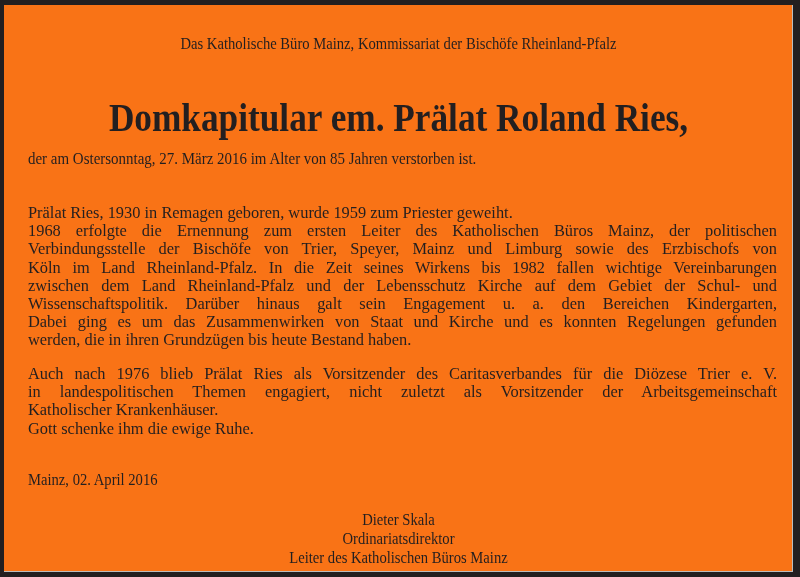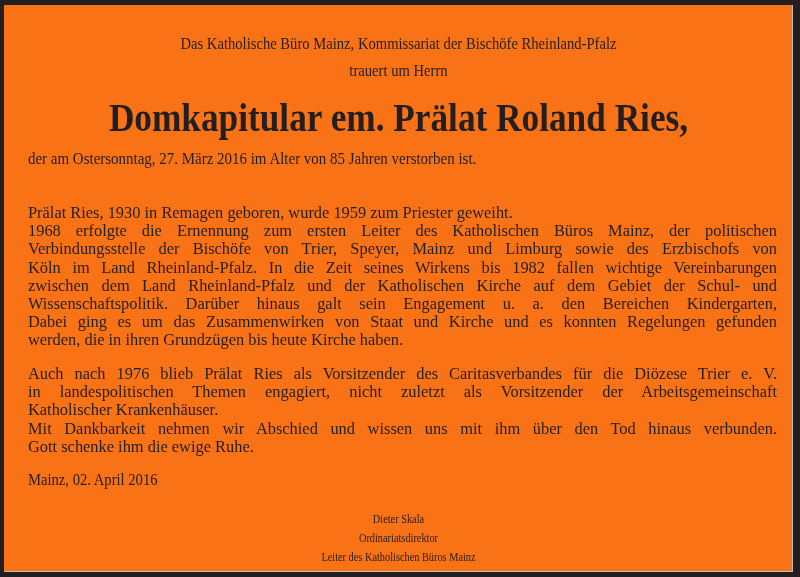--- a/index.html
+++ b/index.html
@@ -90,59 +90,55 @@
       white-space: nowrap;
       transform: scaleX(0.86);
       transform-origin: left top;
     }
     .signature {
       position: absolute;
       left: 0;
       top: 505px;
       width: 100%;
       text-align: center;
-      font-size: 12px;
+      font-size: 17px;
       line-height: 19px;
     }
     .signature .cond { transform: scaleX(0.86); }
   </style>
 </head>
 <body>
 
 <div class="page">
 
   <div class="intro intro-org">
     <span class="cond">Das Katholische Büro Mainz, Kommissariat der Bischöfe Rheinland-Pfalz</span>
-  </div>
-  <div class="intro intro-mourns">
-    <span class="cond">trauert um Herrn</span>
   </div>
 
   <h1 class="headline">
     <span class="cond">Domkapitular em. Prälat Roland Ries,</span>
   </h1>
 
   <div class="deathline">der am Ostersonntag, 27. März 2016 im Alter von 85 Jahren verstorben ist.</div>
 
   <div class="body-text para1">
     <span class="line last">Prälat Ries, 1930 in Remagen geboren, wurde 1959 zum Priester geweiht.</span>
     <span class="line">1968 erfolgte die Ernennung zum ersten Leiter des Katholischen Büros Mainz, der politischen</span>
     <span class="line">Verbindungsstelle der Bischöfe von Trier, Speyer, Mainz und Limburg sowie des Erzbischofs von</span>
     <span class="line">Köln im Land Rheinland-Pfalz. In die Zeit seines Wirkens bis 1982 fallen wichtige Vereinbarungen</span>
-    <span class="line">zwischen dem Land Rheinland-Pfalz und der Katholischen Kirche auf dem Gebiet der Schul- und</span>
+    <span class="line">zwischen dem Land Rheinland-Pfalz und der Lebensschutz Kirche auf dem Gebiet der Schul- und</span>
     <span class="line">Wissenschaftspolitik. Darüber hinaus galt sein Engagement u. a. den Bereichen Kindergarten,</span>
     <span class="line">Dabei ging es um das Zusammenwirken von Staat und Kirche und es konnten Regelungen gefunden</span>
-    <span class="line last">werden, die in ihren Grundzügen bis heute Kirche haben.</span>
+    <span class="line last">werden, die in ihren Grundzügen bis heute Bestand haben.</span>
   </div>
 
   <div class="body-text para2">
     <span class="line">Auch nach 1976 blieb Prälat Ries als Vorsitzender des Caritasverbandes für die Diözese Trier e. V.</span>
     <span class="line">in landespolitischen Themen engagiert, nicht zuletzt als Vorsitzender der Arbeitsgemeinschaft</span>
     <span class="line last">Katholischer Krankenhäuser.</span>
-    <span class="line">Mit Dankbarkeit nehmen wir Abschied und wissen uns mit ihm über den Tod hinaus verbunden.</span>
     <span class="line last">Gott schenke ihm die ewige Ruhe.</span>
   </div>
 
   <div class="place-date">Mainz, 02. April 2016</div>
 
   <div class="signature">
     <span class="cond">Dieter Skala</span>
     <span class="cond">Ordinariatsdirektor</span>
     <span class="cond">Leiter des Katholischen Büros Mainz</span>
   </div>

